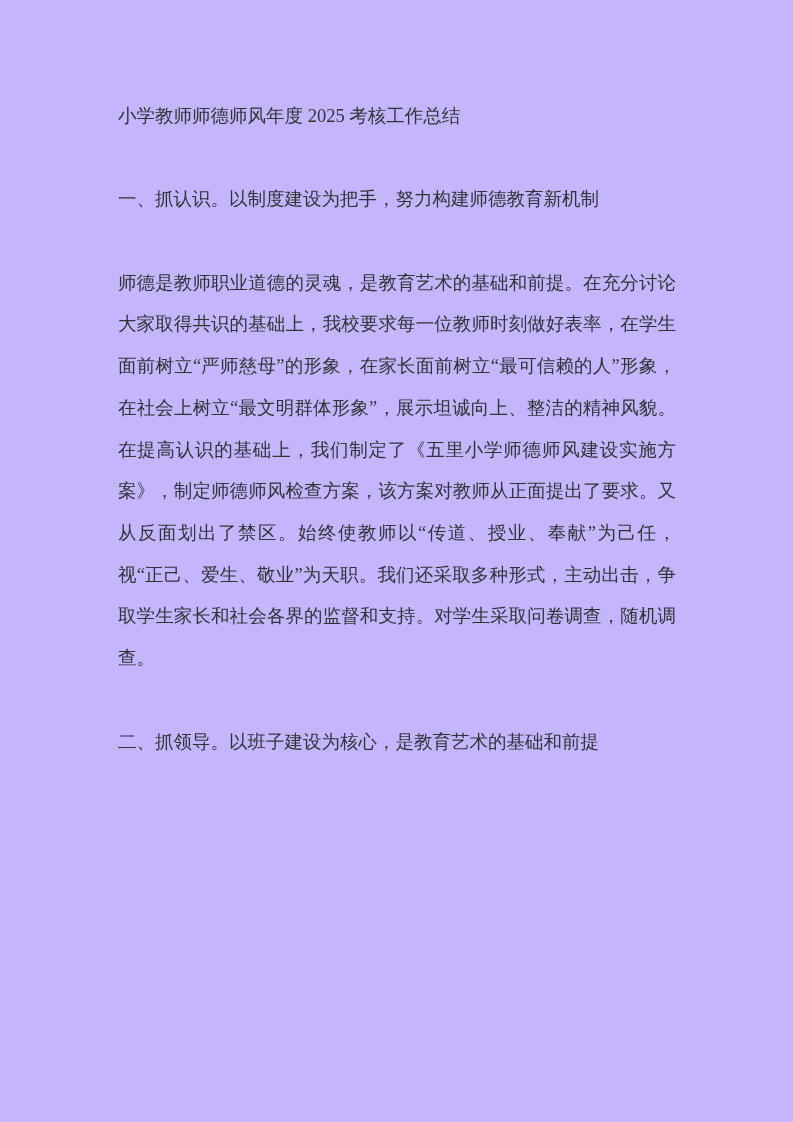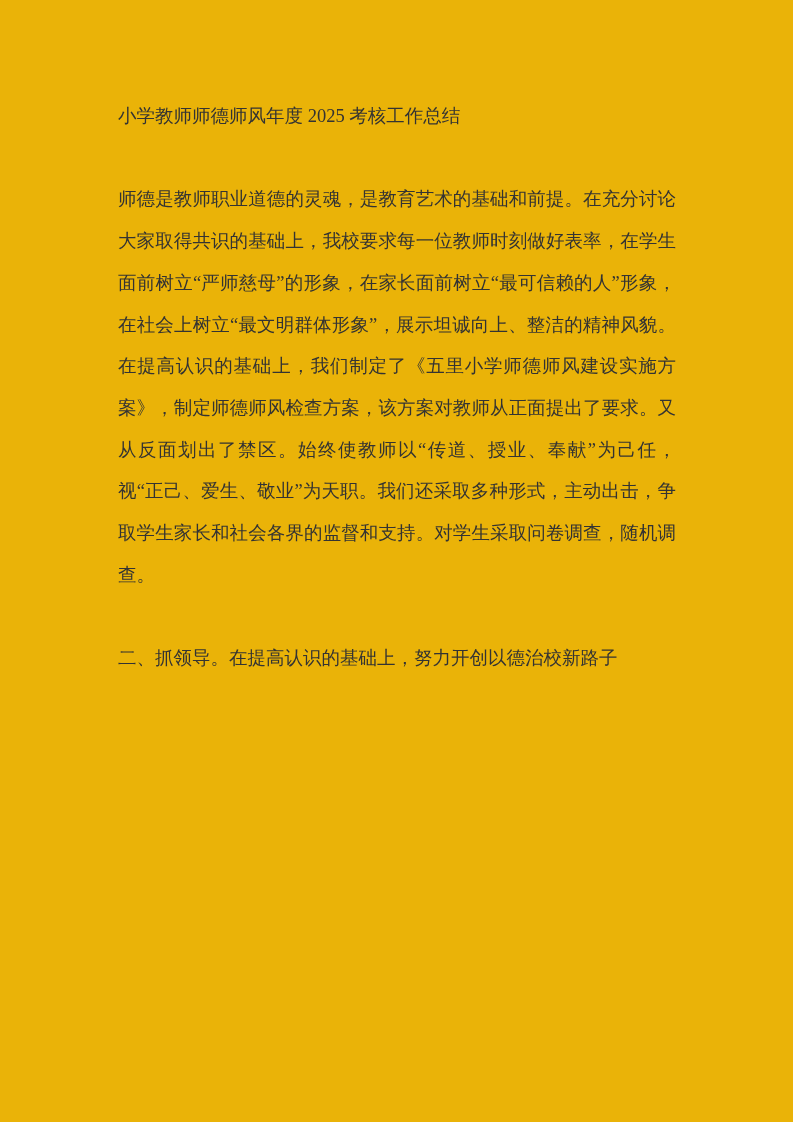--- a/index.html
+++ b/index.html
@@ -4,21 +4,21 @@
 <style>
   html, body {
     margin: 0;
     padding: 0;
     background: #ffffff;
   }
   .doc-page {
     position: relative;
     width: 793px;
     height: 1122px;
-    background: #eab308;
+    background: #c4b5fd;
     overflow: hidden;
   }
   .doc-content {
     box-sizing: border-box;
     width: 100%;
     height: 100%;
     padding: 96px 117px 0 118px;
   }
   .doc-block {
     font-family: "Liberation Serif", "DejaVu Serif", serif;
@@ -39,19 +39,20 @@
 </style>
 </head>
 <body>
 
 <div class="doc-page">
   <div class="doc-content">
 
     <p class="doc-block doc-title">小学教师师德师风年度 2025 考核工作总结</p>
 
 
+    <p class="doc-block doc-heading">一、抓认识。以制度建设为把手，努力构建师德教育新机制</p>
 
     <p class="doc-block">师德是教师职业道德的灵魂，是教育艺术的基础和前提。在充分讨论大家取得共识的基础上，我校要求每一位教师时刻做好表率，在学生面前树立“严师慈母”的形象，在家长面前树立“最可信赖的人”形象，在社会上树立“最文明群体形象”，展示坦诚向上、整洁的精神风貌。在提高认识的基础上，我们制定了《五里小学师德师风建设实施方案》，制定师德师风检查方案，该方案对教师从正面提出了要求。又从反面划出了禁区。始终使教师以“传道、授业、奉献”为己任，视“正己、爱生、敬业”为天职。我们还采取多种形式，主动出击，争取学生家长和社会各界的监督和支持。对学生采取问卷调查，随机调查。</p>
 
-    <p class="doc-block doc-heading">二、抓领导。在提高认识的基础上，努力开创以德治校新路子</p>
+    <p class="doc-block doc-heading">二、抓领导。以班子建设为核心，是教育艺术的基础和前提</p>
 
   </div>
 </div>
 
 </body></html>

